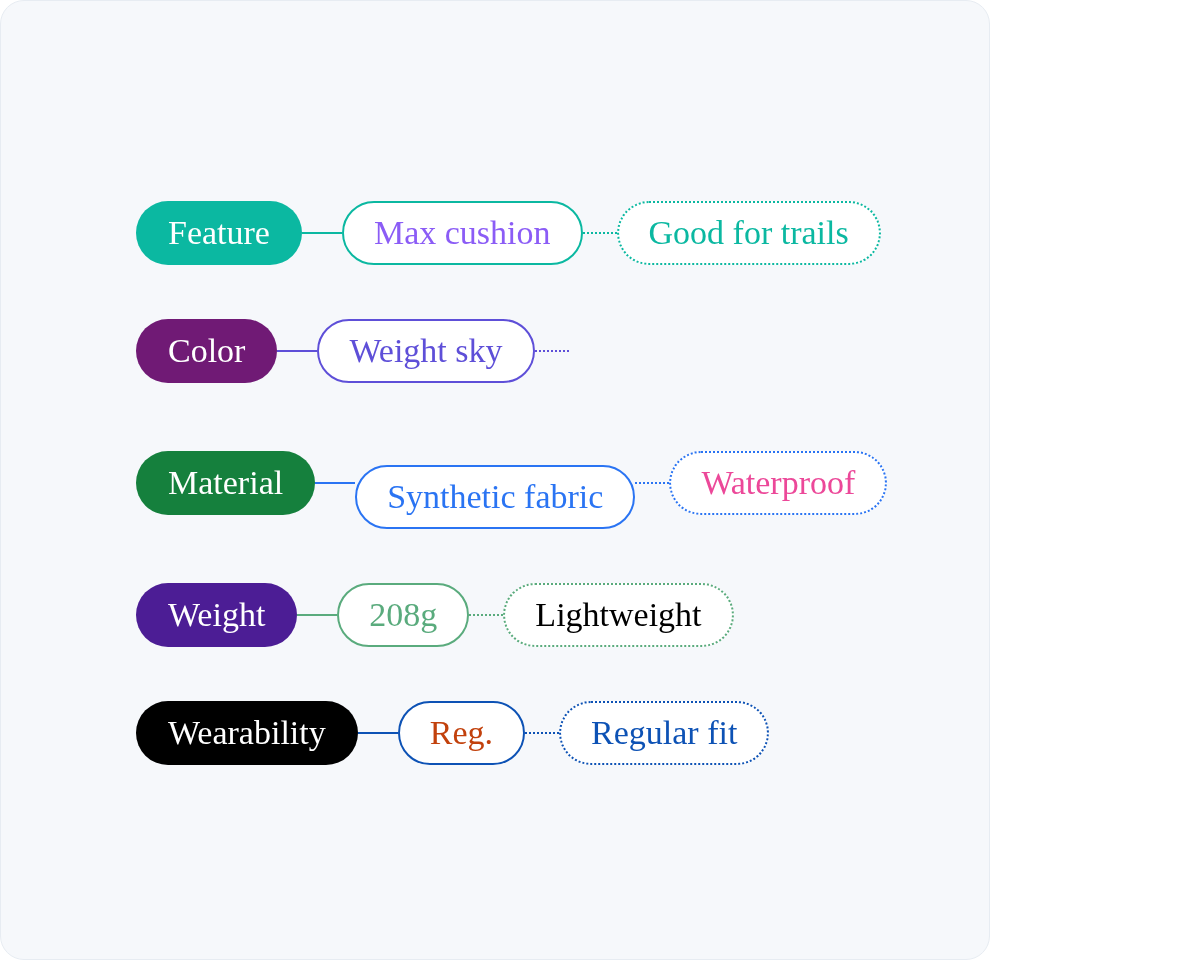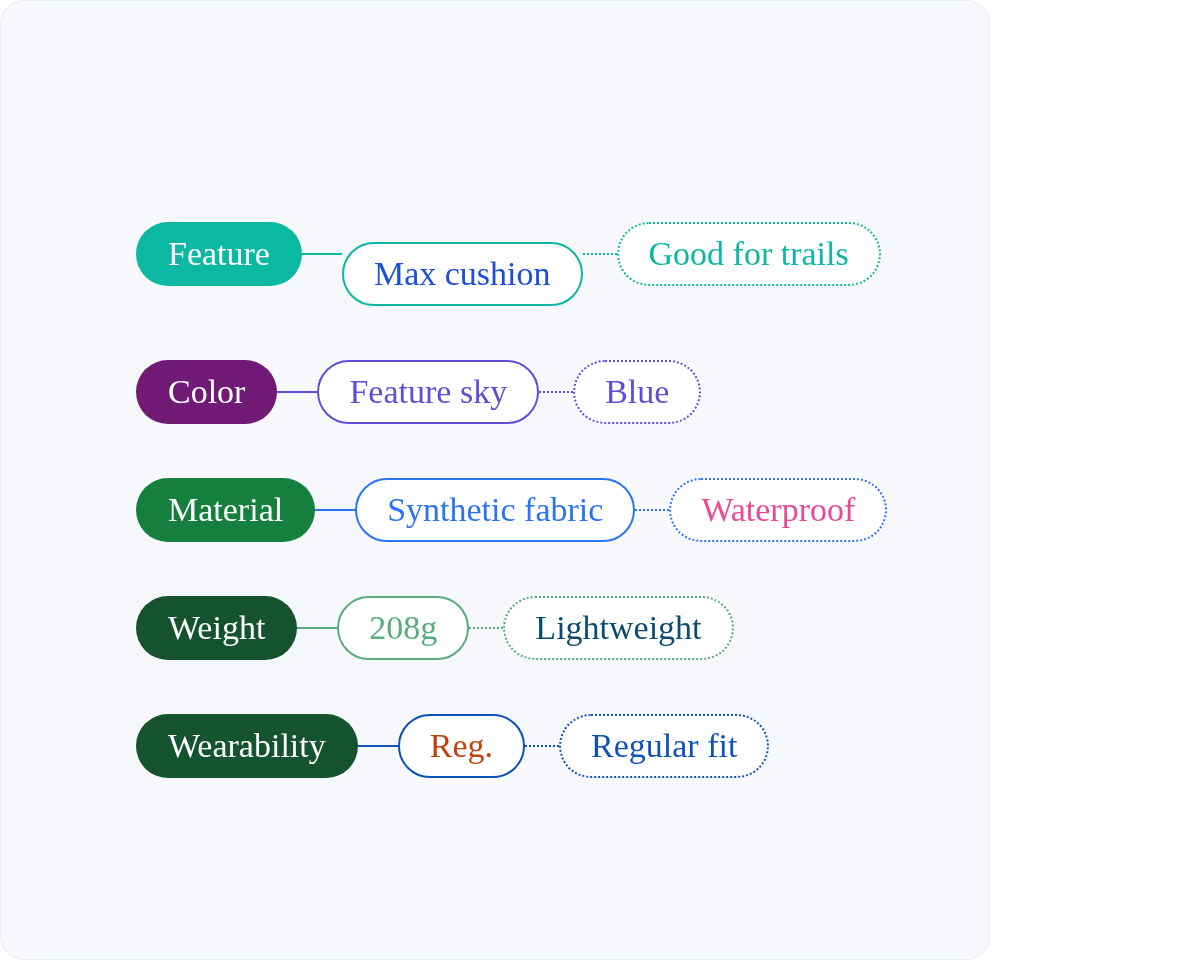--- a/index.html
+++ b/index.html
@@ -74,51 +74,50 @@
 </style>
 </head>
 <body>
 
 <div class="card">
   <div class="rows">
 
     <div class="row">
       <span class="pill pill-filled" style="background:#0bb8a1;">Feature</span>
       <span class="connector connector-solid w40" style="border-top-color:#0bb8a1;"></span>
-      <span class="pill pill-solid" style="color:#1d4ed8; border-color:#0bb8a1;margin-top:41px;">Max cushion</span>
+      <span class="pill pill-solid" style="color:#8b5cf6; border-color:#0bb8a1;">Max cushion</span>
       <span class="connector connector-dotted w34" style="border-top-color:#0bb8a1;"></span>
       <span class="pill pill-dotted" style="color:#0bb8a1; border-color:#0bb8a1;">Good for trails</span>
     </div>
 
     <div class="row">
       <span class="pill pill-filled" style="background:#701a75;">Color</span>
       <span class="connector connector-solid w40" style="border-top-color:#5e4fd8;"></span>
-      <span class="pill pill-solid" style="color:#5e4fd8; border-color:#5e4fd8;">Feature sky</span>
+      <span class="pill pill-solid" style="color:#5e4fd8; border-color:#5e4fd8;">Weight sky</span>
       <span class="connector connector-dotted w34" style="border-top-color:#5e4fd8;"></span>
-      <span class="pill pill-dotted" style="color:#5e4fd8; border-color:#5e4fd8;">Blue</span>
     </div>
 
     <div class="row">
       <span class="pill pill-filled" style="background:#15803d;">Material</span>
       <span class="connector connector-solid w40" style="border-top-color:#2a74f3;"></span>
-      <span class="pill pill-solid" style="color:#2a74f3; border-color:#2a74f3;">Synthetic fabric</span>
+      <span class="pill pill-solid" style="color:#2a74f3; border-color:#2a74f3;margin-top:28px;">Synthetic fabric</span>
       <span class="connector connector-dotted w34" style="border-top-color:#2a74f3;"></span>
       <span class="pill pill-dotted" style="color:#ec4899; border-color:#2a74f3;">Waterproof</span>
     </div>
 
     <div class="row">
-      <span class="pill pill-filled" style="background:#14532d;">Weight</span>
+      <span class="pill pill-filled" style="background:#4c1d95;">Weight</span>
       <span class="connector connector-solid w40" style="border-top-color:#5aab7d;"></span>
       <span class="pill pill-solid" style="color:#5aab7d; border-color:#5aab7d;">208g</span>
       <span class="connector connector-dotted w34" style="border-top-color:#5aab7d;"></span>
-      <span class="pill pill-dotted" style="color:#0c4a6e; border-color:#5aab7d;">Lightweight</span>
+      <span class="pill pill-dotted" style="color:#000000; border-color:#5aab7d;">Lightweight</span>
     </div>
 
     <div class="row">
-      <span class="pill pill-filled" style="background:#14532d;">Wearability</span>
+      <span class="pill pill-filled" style="background:#000000;">Wearability</span>
       <span class="connector connector-solid w40" style="border-top-color:#0d52b5;"></span>
       <span class="pill pill-solid" style="color:#c2410c; border-color:#0d52b5;">Reg.</span>
       <span class="connector connector-dotted w34" style="border-top-color:#0d52b5;"></span>
       <span class="pill pill-dotted" style="color:#0d52b5; border-color:#0d52b5;">Regular fit</span>
     </div>
 
   </div>
 </div>
 
 </body></html>

